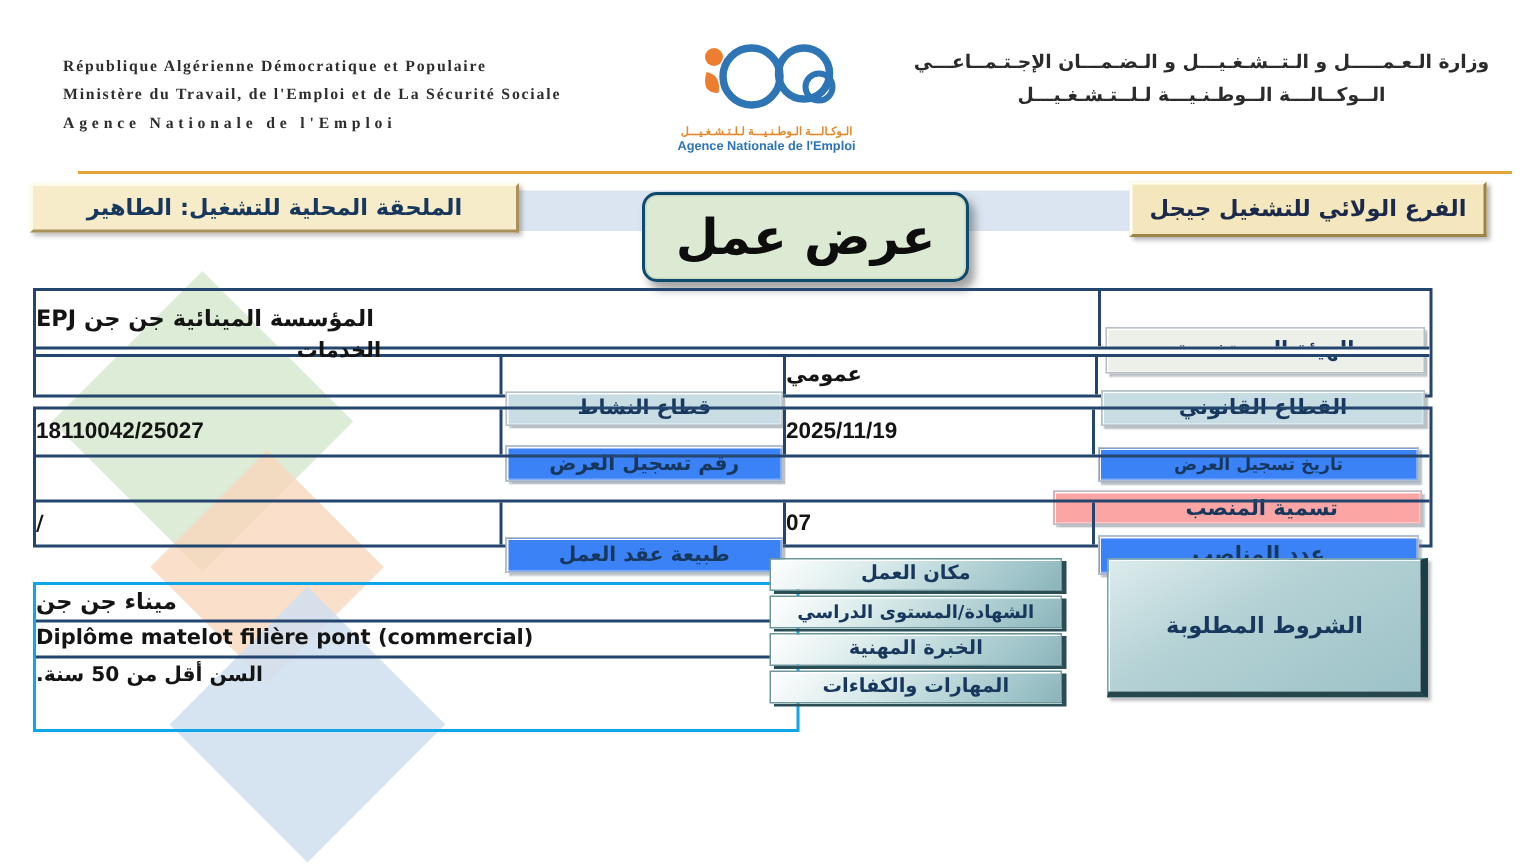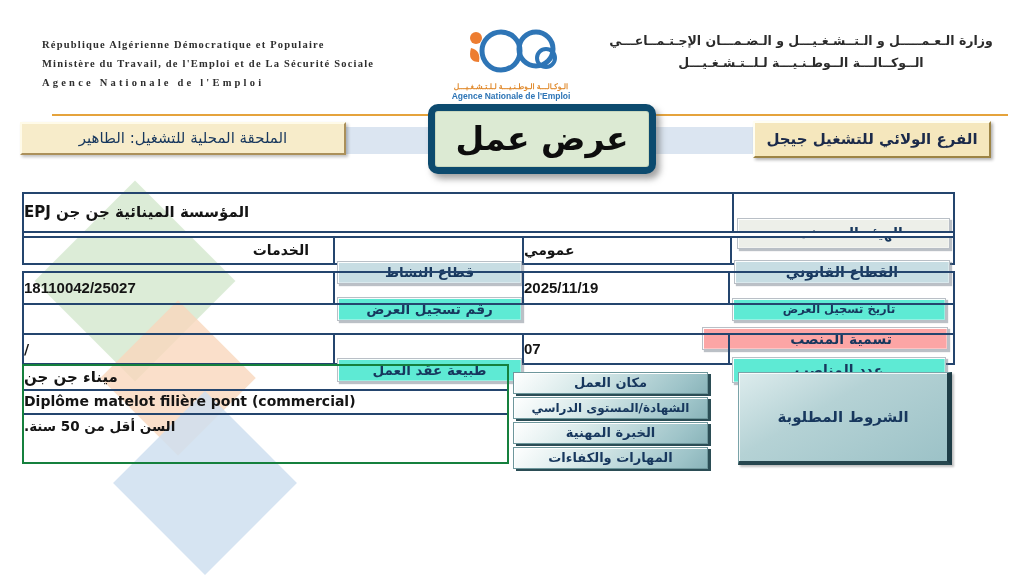--- a/index.html
+++ b/index.html
@@ -20,24 +20,24 @@
     text-align:center;font-weight:bold;color:#2b2b2b;font-size:12.5px;line-height:22px;
     white-space:nowrap;overflow:hidden;font-family:"DejaVu Sans",sans-serif;}
 
   .rule-orange{position:absolute;left:52px;top:114px;width:956px;height:2px;background:#e5a33c;}
   .blue-band{position:absolute;left:345px;top:127px;width:433px;height:27px;background:#dbe5f1;}
 
   .banner-left{position:absolute;left:20px;top:122px;width:322px;height:29px;
     background:#f7ecca;border-top:2px solid #fffbe9;border-left:2px solid #fffbe9;
     border-right:2px solid #ab905a;border-bottom:2px solid #ab905a;
     box-shadow:2px 2px 3px rgba(0,0,0,.25);
-    direction:rtl;text-align:center;line-height:29px;font-weight:normal;font-size:15px;color:#17375d;
+    direction:rtl;text-align:center;line-height:29px;font-weight:bold;font-size:15px;color:#17375d;
     font-family:"DejaVu Sans",sans-serif;}
-  .banner-green{position:absolute;left:428px;top:104px;width:214px;height:56px;
-    background:#dcead3;border:7px solid #0c4a6e;border-radius:10px;
+  .banner-green{position:absolute;left:428px;top:128px;width:214px;height:56px;
+    background:#dcead3;border:2px solid #0c4a6e;border-radius:10px;
     box-shadow:4px 5px 6px rgba(90,90,90,.55), inset 0 0 0 1px #c9d8bf;
     text-align:center;line-height:56px;font-weight:bold;font-size:33px;color:#0d0d0d;
     direction:rtl;font-family:"DejaVu Sans",sans-serif;}
   .banner-right{position:absolute;left:753px;top:121px;width:234px;height:33px;
     background:#f5e7bd;border-top:2px solid #fffef2;border-left:2px solid #fffef2;
     border-right:2px solid #9d8445;border-bottom:2px solid #9d8445;
     box-shadow:2px 2px 3px rgba(0,0,0,.3);
     direction:rtl;text-align:center;line-height:33px;font-weight:bold;font-size:15px;color:#1b2a4a;
     font-family:"DejaVu Sans",sans-serif;}
 
@@ -57,27 +57,27 @@
   .vline{position:absolute;width:2px;background:#24456e;}
   .hline{position:absolute;left:0;width:100%;height:2px;background:#24456e;}
   .dbl{position:absolute;left:0;top:37px;width:100%;height:3px;background:#fff;
     border-top:2px solid #24456e;border-bottom:2px solid #24456e;}
 
   .hbox{position:absolute;direction:rtl;text-align:center;font-weight:bold;color:#17375d;
     border:1px solid #b9bfc6;
     box-shadow:inset 1px 1px 0 rgba(255,255,255,.95), inset -1px -1px 0 rgba(255,255,255,.35),
       2px 2px 1px rgba(105,115,128,.45);margin-top:21px;}
   .bg-blue{background:#c7dde3;}
-  .bg-gray{background:#5eead4;}
+  .bg-gray{background:#3b82f6;}
   .bg-steel{background:#fca5a5;}
   .bg-pale{background:#edefe9;}
 
   
-  .req-left{position:absolute;left:0;top:172px;width:483px;height:96px;
-    border:2px solid #15803d;}
+  .req-left{position:absolute;left:0;top:196px;width:483px;height:96px;
+    border:2px solid #0ea5e9;padding-left:24px;}
   .req-left .sep1{position:absolute;left:0;top:23px;width:100%;height:1.5px;background:#24456e;}
   .req-left .sep2{position:absolute;left:0;top:47px;width:100%;height:1.5px;background:#24456e;}
   .tbox{position:absolute;left:491px;width:193px;height:20px;direction:rtl;text-align:center;
     font-weight:bold;color:#17375d;font-size:13px;line-height:20px;
     background:linear-gradient(135deg,#ffffff 0%,#d9eaea 35%,#9dc3c8 85%,#8ab4ba 100%);
     border:1px solid #6e979c;
     box-shadow:inset 1px 1px 0 #ffffff, 3px 2px 0 #2b4d55;}
   .bigcell{position:absolute;left:716px;top:180px;width:208px;height:88px;
     background:linear-gradient(150deg,#ddeced 0%,#b5d2d5 40%,#9cc2c7 100%);
     border:1px solid #7aa3a8;border-right:5px solid #1e3d47;border-bottom:4px solid #27474f;
@@ -126,21 +126,21 @@
 
   <div id="doc-table">
 
     <div class="sub subA">
       <div class="cell" style="left:0;top:0;width:708px;height:37px;line-height:37px;font-size:15px;">المؤسسة المينائية جن جن EPJ</div>
       <div class="vline" style="left:708px;top:0;height:37px;"></div>
       <div class="hbox bg-pale" style="left:713px;top:3px;width:211px;height:29px;line-height:29px;font-size:14px;">الهيئة المستخدمة</div>
 
       <div class="dbl"></div>
 
-      <div class="cell" style="left:0;top:44px;width:285px;height:25px;line-height:25px;font-size:14px;text-align:right;padding-left:119px;box-sizing:border-box;white-space:nowrap;">الخدمات</div>
+      <div class="cell" style="left:0;top:28px;width:285px;height:25px;line-height:25px;font-size:14px;text-align:center;padding-left:119px;box-sizing:border-box;white-space:nowrap;">الخدمات</div>
       <div class="vline" style="left:309px;top:44px;height:25px;"></div>
       <div class="hbox bg-blue" style="left:313px;top:46px;width:183px;height:21px;line-height:21px;font-size:13.5px;">قطاع النشاط</div>
       <div class="vline" style="left:498px;top:44px;height:25px;"></div>
       <div class="cell" style="left:500px;top:44px;width:206px;height:25px;line-height:25px;font-size:14px;">عمومي</div>
       <div class="vline" style="left:706px;top:44px;height:25px;"></div>
       <div class="hbox bg-blue" style="left:710px;top:45px;width:214px;height:22px;line-height:22px;font-size:14px;">القطاع القانوني</div>
     </div>
 
     <div class="sub subB">
 

